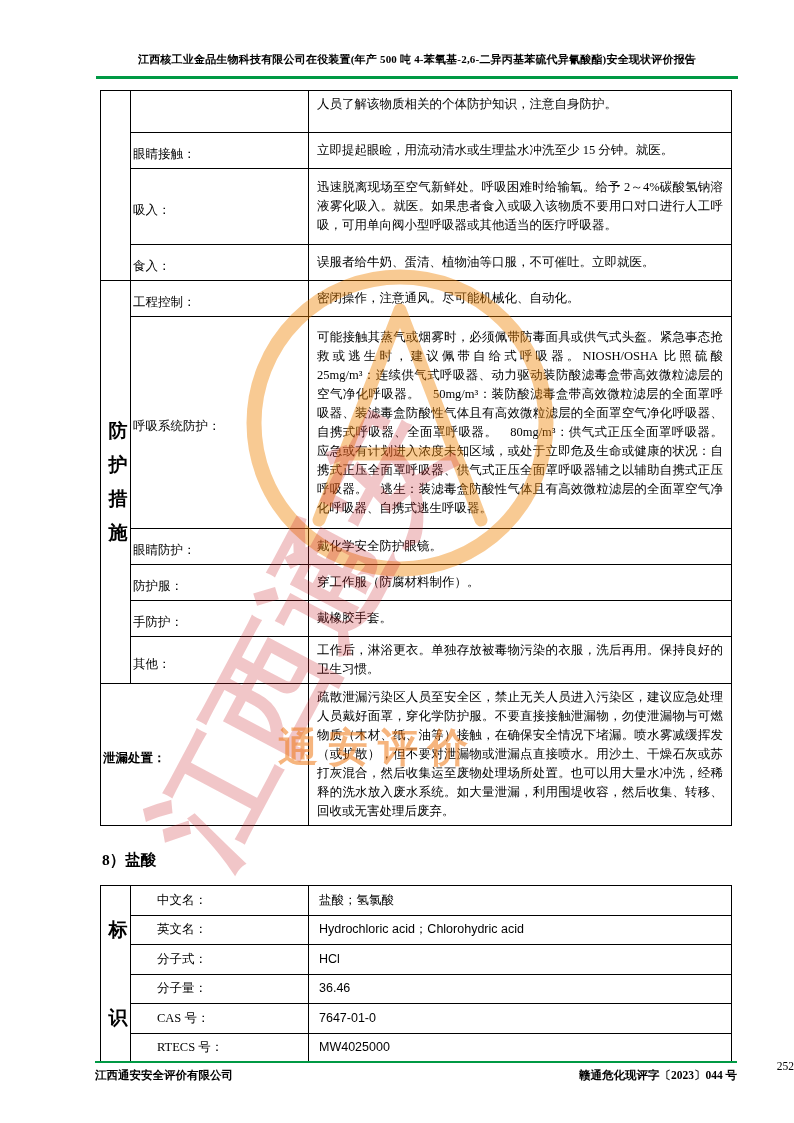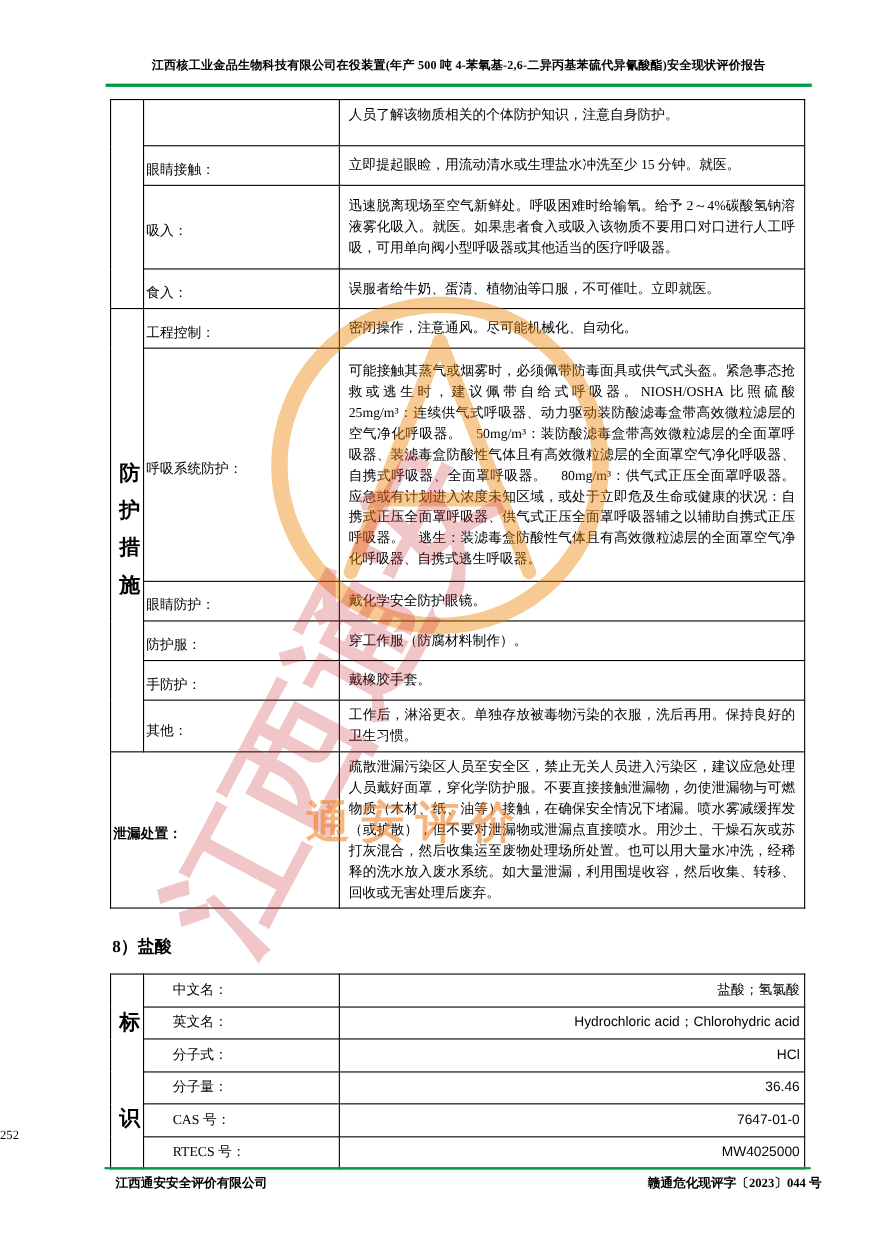--- a/index.html
+++ b/index.html
@@ -33,40 +33,40 @@
     word-break:break-all; line-height:34px;text-align:right;
   }
   .t2 .cat-text { line-height:88px; }
 
   .label-cell { text-align:left; padding:12px 6px 4px 2px; }
   .content-cell { text-align:justify; padding:4px 8px;margin-left:19px; }
   .bold { font-weight:bold; }
   .vtop { vertical-align:top; }
 
   .t2 .label-cell { text-align:left; padding:3px 4px 3px 26px; }
-  .t2 .value-cell { text-align:right; padding:3px 4px 3px 10px; }
+  .t2 .value-cell { text-align:left; padding:3px 4px 3px 10px; }
   .latin { font-family:"Liberation Sans","DejaVu Sans",sans-serif; font-size:12.5px; }
 
   .section-heading { margin:24px 0 14px 2px; font-size:15.5px; font-weight:bold; }
 
   
   .r-h42  td { height:42px; }
   .r-h30  td { height:30px; }
   .r-h76  td { height:76px; }
   .r-h32  td { height:32px; }
   .r-h212 td { height:212px; }
   .r-h44  td { height:44px; }
   .r-h140 td { height:140px; }
   .t2 tr td { height:25px; }
 
   
-  .page-num { position:absolute; top:1026px; left:0; width:100%; text-align:left; font-size:11.5px; }
+  .page-num { position:absolute; top:1060px; left:0; width:100%; text-align:right; font-size:11.5px; }
   .footer-rule { position:absolute; top:1061px; left:95px; width:642px; border-top:2.5px solid #009944; }
   .footer-row {
-    position:absolute; top:1068px; left:105px; width:642px;
+    position:absolute; top:1068px; left:95px; width:642px;
     display:flex; justify-content:space-between;
     font-size:11.5px; font-weight:bold;
   }
 
   
   .watermark { position:absolute; inset:0; pointer-events:none; z-index:6; }
   .wm-ring { position:absolute; left:235px; top:258px; opacity:0.42; }
   .wm-text-main {
     position:absolute; left:58px; top:556px; white-space:nowrap;
     font-size:122px; font-weight:bold; color:rgba(200,34,44,0.26);

